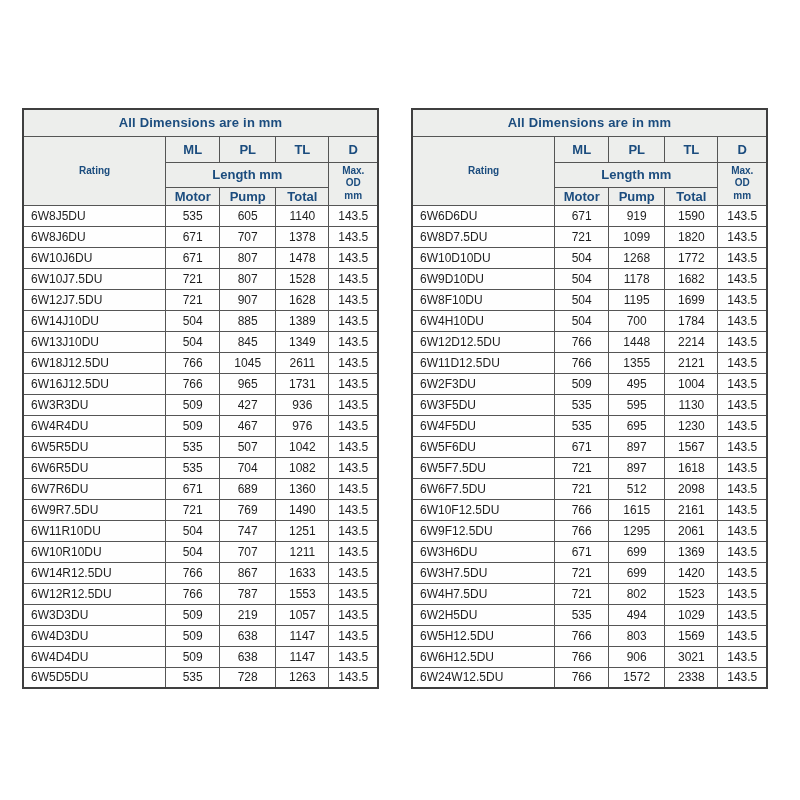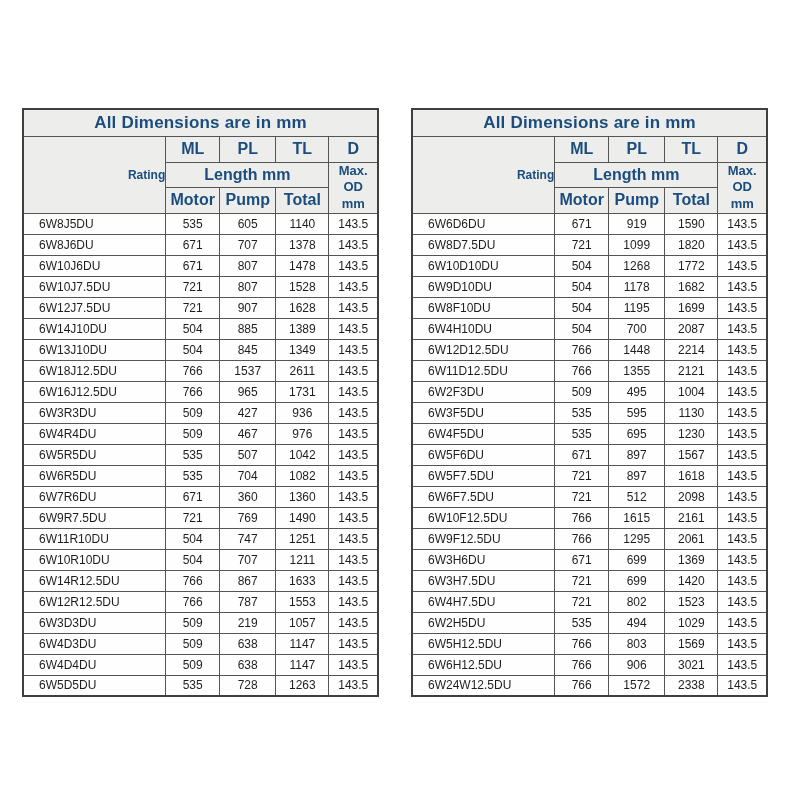--- a/index.html
+++ b/index.html
@@ -26,43 +26,43 @@
 
   .dim-table th, .dim-table td {
     border: 1px solid #555555;
     overflow: hidden;
     white-space: nowrap;
   }
   .dim-table th {
     background: #edeeec;
     color: #1b4c7e;
     font-weight: bold;
-    font-size: 16px;
+    font-size: 13px;
     text-align: center;
   }
-  .dim-table th.title-cell   { height: 27px; font-size: 17px; letter-spacing: .2px; }
+  .dim-table th.title-cell   { height: 27px; font-size: 13px; letter-spacing: .2px; }
   .dim-table tr.hdr-top th   { height: 26px; }
   .dim-table tr.hdr-mid th   { height: 25px; }
-  .dim-table tr.hdr-bot th   { height: 26px; }
-  .dim-table th.rating-head  { font-size: 12px; text-align: right; }
+  .dim-table tr.hdr-bot th   { height: 18px; }
+  .dim-table th.rating-head  { font-size: 10px; }
   .dim-table th.maxod-head   {
     white-space: pre-line;
     line-height: 1.25;
-    font-size: 13px;
+    font-size: 10px;
   }
   .dim-table td {
     background: #fefefe;
     color: #1e1e1e;
     font-size: 12px;
     height: 21px;
     text-align: center;
   }
   .dim-table td.rating-cell {
     text-align: left;
-    padding-left: 15px;
+    padding-left: 7px;
     font-size: 12px;
   }
 </style>
 </head>
 <body>
 
 <div class="canvas">
 
   <table class="dim-table left-table">
     <colgroup>
@@ -141,21 +141,21 @@
         <tr>
           <td class="rating-cell">6W13J10DU</td>
           <td>504</td>
           <td>845</td>
           <td>1349</td>
           <td>143.5</td>
         </tr>
         <tr>
           <td class="rating-cell">6W18J12.5DU</td>
           <td>766</td>
-          <td>1537</td>
+          <td>1045</td>
           <td>2611</td>
           <td>143.5</td>
         </tr>
         <tr>
           <td class="rating-cell">6W16J12.5DU</td>
           <td>766</td>
           <td>965</td>
           <td>1731</td>
           <td>143.5</td>
         </tr>
@@ -183,21 +183,21 @@
         <tr>
           <td class="rating-cell">6W6R5DU</td>
           <td>535</td>
           <td>704</td>
           <td>1082</td>
           <td>143.5</td>
         </tr>
         <tr>
           <td class="rating-cell">6W7R6DU</td>
           <td>671</td>
-          <td>360</td>
+          <td>689</td>
           <td>1360</td>
           <td>143.5</td>
         </tr>
         <tr>
           <td class="rating-cell">6W9R7.5DU</td>
           <td>721</td>
           <td>769</td>
           <td>1490</td>
           <td>143.5</td>
         </tr>
@@ -324,21 +324,21 @@
           <td class="rating-cell">6W8F10DU</td>
           <td>504</td>
           <td>1195</td>
           <td>1699</td>
           <td>143.5</td>
         </tr>
         <tr>
           <td class="rating-cell">6W4H10DU</td>
           <td>504</td>
           <td>700</td>
-          <td>2087</td>
+          <td>1784</td>
           <td>143.5</td>
         </tr>
         <tr>
           <td class="rating-cell">6W12D12.5DU</td>
           <td>766</td>
           <td>1448</td>
           <td>2214</td>
           <td>143.5</td>
         </tr>
         <tr>

